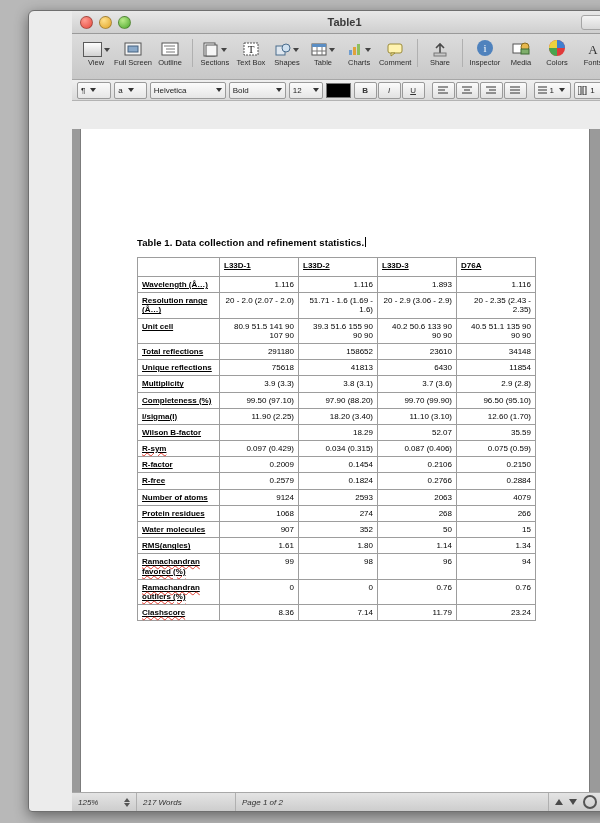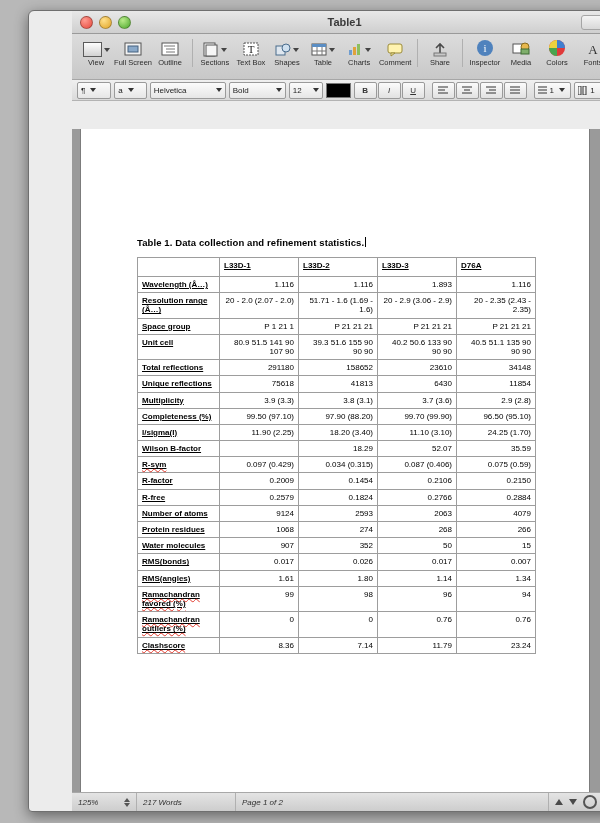--- a/index.html
+++ b/index.html
@@ -437,27 +437,20 @@
                 <td class="val">1.116</td>
               </tr>
               <tr>
                 <td class="lab">Resolution range (Å…)</td>
                 <td class="val">20 - 2.0 (2.07 - 2.0)</td>
                 <td class="val">51.71 - 1.6 (1.69 - 1.6)</td>
                 <td class="val">20 - 2.9 (3.06 - 2.9)</td>
                 <td class="val">20 - 2.35 (2.43 - 2.35)</td>
               </tr>
               <tr>
-                <td class="lab">Space group</td>
-                <td class="val">P 1 21 1</td>
-                <td class="val">P 21 21 21</td>
-                <td class="val">P 21 21 21</td>
-                <td class="val">P 21 21 21</td>
-              </tr>
-              <tr>
                 <td class="lab">Unit cell</td>
                 <td class="val">80.9 51.5 141 90 107 90</td>
                 <td class="val">39.3 51.6 155 90 90 90</td>
                 <td class="val">40.2 50.6 133 90 90 90</td>
                 <td class="val">40.5 51.1 135 90 90 90</td>
               </tr>
               <tr>
                 <td class="lab">Total reflections</td>
                 <td class="val">291180</td>
                 <td class="val">158652</td>
@@ -483,21 +476,21 @@
                 <td class="val">99.50 (97.10)</td>
                 <td class="val">97.90 (88.20)</td>
                 <td class="val">99.70 (99.90)</td>
                 <td class="val">96.50 (95.10)</td>
               </tr>
               <tr>
                 <td class="lab">I/sigma(I)</td>
                 <td class="val">11.90 (2.25)</td>
                 <td class="val">18.20 (3.40)</td>
                 <td class="val">11.10 (3.10)</td>
-                <td class="val">24.25 (1.70)</td>
+                <td class="val">12.60 (1.70)</td>
               </tr>
               <tr>
                 <td class="lab">Wilson B-factor</td>
                 <td class="val"></td>
                 <td class="val">18.29</td>
                 <td class="val">52.07</td>
                 <td class="val">35.59</td>
               </tr>
               <tr>
                 <td class="lab"><span class="spell">R-sym</span></td>
@@ -533,27 +526,20 @@
                 <td class="val">274</td>
                 <td class="val">268</td>
                 <td class="val">266</td>
               </tr>
               <tr>
                 <td class="lab">Water molecules</td>
                 <td class="val">907</td>
                 <td class="val">352</td>
                 <td class="val">50</td>
                 <td class="val">15</td>
-              </tr>
-              <tr>
-                <td class="lab">RMS(bonds)</td>
-                <td class="val">0.017</td>
-                <td class="val">0.026</td>
-                <td class="val">0.017</td>
-                <td class="val">0.007</td>
               </tr>
               <tr>
                 <td class="lab">RMS(angles)</td>
                 <td class="val">1.61</td>
                 <td class="val">1.80</td>
                 <td class="val">1.14</td>
                 <td class="val">1.34</td>
               </tr>
               <tr>
                 <td class="lab"><span class="spell">Ramachandran favored (%)</span></td>

